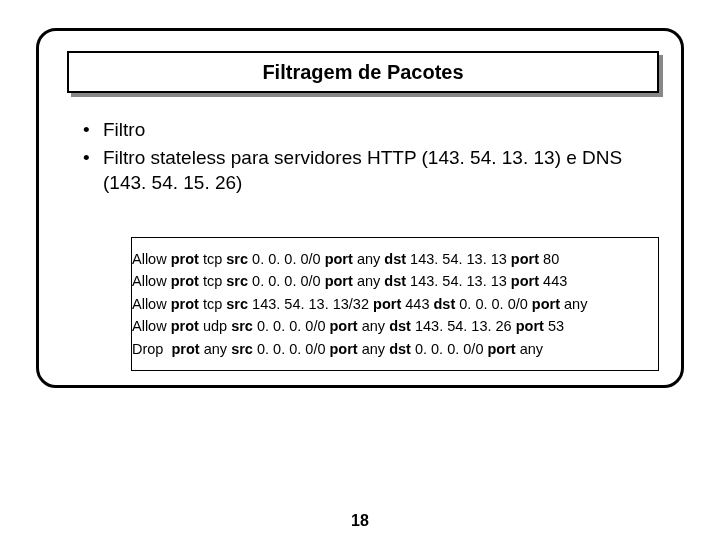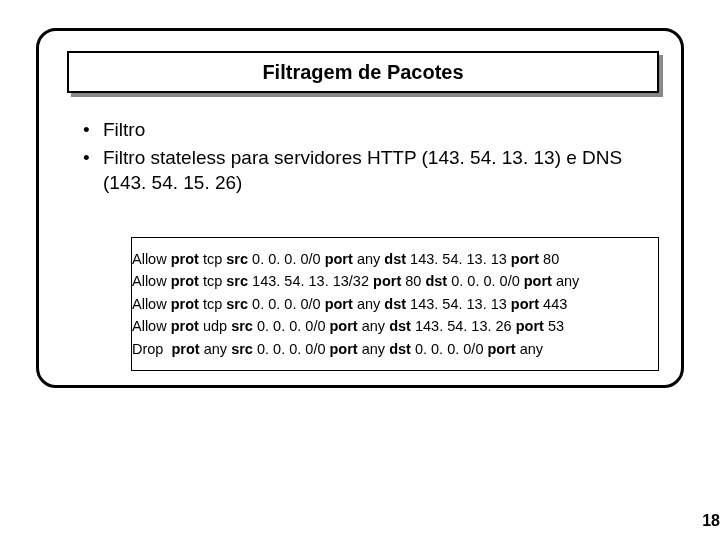--- a/index.html
+++ b/index.html
@@ -82,21 +82,21 @@
     font-family: Arial, Helvetica, sans-serif;
     margin-left: 14px;
   }
   .rule-line { white-space: nowrap; }
   .rule-line .b { font-weight: bold; }
   .page-number {
     position: absolute;
     bottom: 10px;
     left: 0;
     width: 720px;
-    text-align: right;
+    text-align: center;
     font-weight: bold;
     font-size: 16px;
   }
 </style>
 </head>
 <body>
 
 <div class="slide">
 
   <div class="title-box">
@@ -110,21 +110,21 @@
       <div class="bullet-text">Filtro</div>
     </div>
     <div class="bullet-row">
       <div class="bullet-dot">•</div>
       <div class="bullet-text">Filtro stateless para servidores HTTP (143. 54. 13. 13) e DNS (143. 54. 15. 26)</div>
     </div>
   </div>
 
   <div class="rules-box">
     <div class="rule-line"><span>Allow</span> <span class="b">prot</span> <span>tcp</span> <span class="b">src</span> <span>0. 0. 0. 0/0</span> <span class="b">port</span> <span>any</span> <span class="b">dst</span> <span>143. 54. 13. 13</span> <span class="b">port</span> <span>80</span></div>
-    <div class="rule-line"><span>Allow</span> <span class="b">prot</span> <span>tcp</span> <span class="b">src</span> <span>143. 54. 13. 13/32</span> <span class="b">port</span> <span>80</span> <span class="b">dst</span> <span>0. 0. 0. 0/0</span> <span class="b">port</span> <span>any</span></div>
     <div class="rule-line"><span>Allow</span> <span class="b">prot</span> <span>tcp</span> <span class="b">src</span> <span>0. 0. 0. 0/0</span> <span class="b">port</span> <span>any</span> <span class="b">dst</span> <span>143. 54. 13. 13</span> <span class="b">port</span> <span>443</span></div>
+    <div class="rule-line"><span>Allow</span> <span class="b">prot</span> <span>tcp</span> <span class="b">src</span> <span>143. 54. 13. 13/32</span> <span class="b">port</span> <span>443</span> <span class="b">dst</span> <span>0. 0. 0. 0/0</span> <span class="b">port</span> <span>any</span></div>
     <div class="rule-line"><span>Allow</span> <span class="b">prot</span> <span>udp</span> <span class="b">src</span> <span>0. 0. 0. 0/0</span> <span class="b">port</span> <span>any</span> <span class="b">dst</span> <span>143. 54. 13. 26</span> <span class="b">port</span> <span>53</span></div>
     <div class="rule-line"><span>Drop</span>&nbsp; <span class="b">prot</span> <span>any</span> <span class="b">src</span> <span>0. 0. 0. 0/0 </span> <span class="b">port</span> <span>any</span> <span class="b">dst</span> <span>0. 0. 0. 0/0</span> <span class="b">port</span> <span>any</span></div>
   </div>
 
 </div>
 
 <div class="page-number">18</div>
 
 </body></html>

